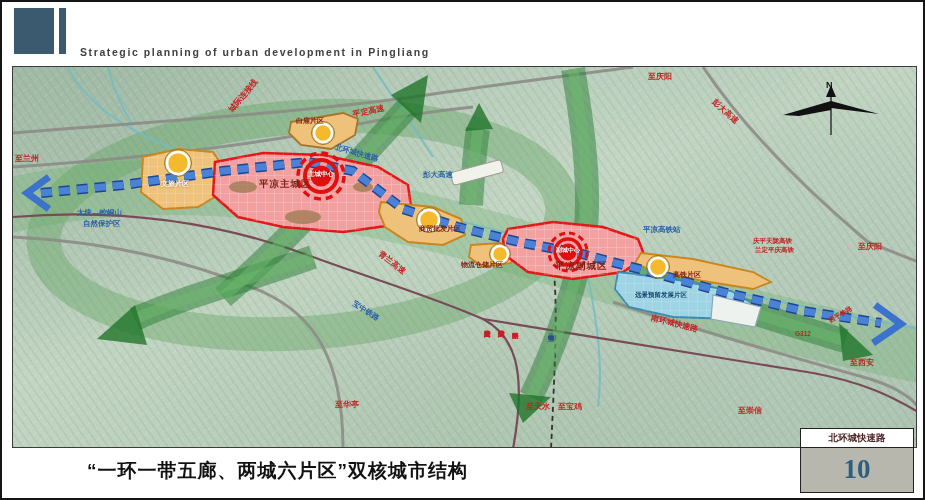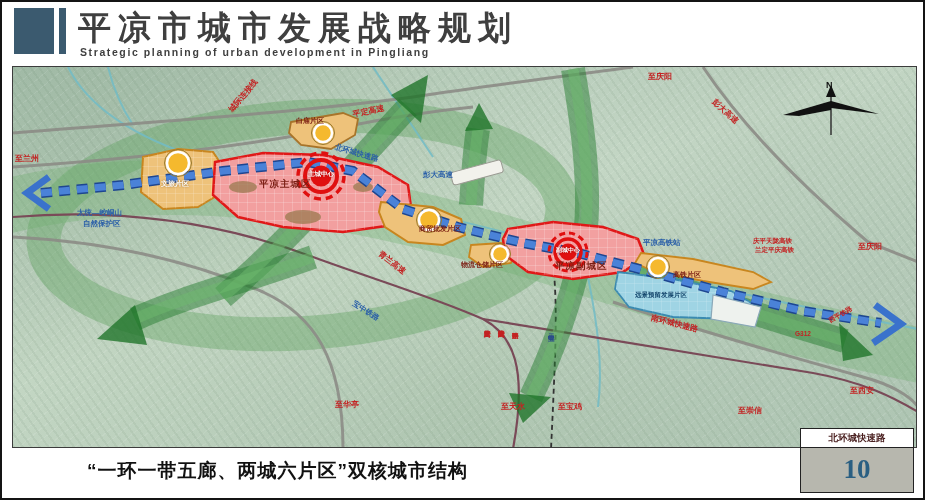--- a/index.html
+++ b/index.html
@@ -49,21 +49,20 @@
           font-family:"Liberation Serif","DejaVu Serif",serif;font-size:27px;font-weight:bold;color:#2a5f82;line-height:43px;}
   .compassN{position:absolute;left:813px;top:14px;font-size:9px;font-weight:bold;color:#111;}
 </style>
 </head>
 <body>
 
 <div class="page">
 
   <div class="hdr-square"></div>
   <div class="hdr-bar"></div>
-  <div class="hdr-title">平凉市城市发展战略规划</div>
   <div class="hdr-en">Strategic planning of urban development in Pingliang</div>
 
   <div class="map">
     <div class="terr t1"></div>
     <div class="terr t2"></div>
     <div class="terr t3"></div>
 
     <svg class="layer" width="905" height="382" viewBox="0 0 905 382">
       <defs>
         <pattern id="g" width="9" height="9" patternUnits="userSpaceOnUse">
@@ -196,39 +195,39 @@
     <div class="lbl zoneD bigname" style="left:246px;top:112px">平凉主城区</div>
     <div class="lbl coreT" style="left:284px;top:103px;width:48px;font-size:6.5px">主城中心</div>
     <div class="lbl blue" style="left:410px;top:104px">彭大高速</div>
     <div class="lbl blue" style="left:64px;top:142px;text-align:left">太统—崆峒山</div>
     <div class="lbl blue" style="left:70px;top:153px">自然保护区</div>
     <div class="lbl zoneD" style="left:406px;top:158px">商贸批发片区</div>
     <div class="lbl red" style="left:366px;top:182px;transform:rotate(38deg)">青兰高速</div>
     <div class="lbl zoneD" style="left:448px;top:194px">物流仓储片区</div>
     <div class="lbl zoneD bigname" style="left:542px;top:194px">平凉副城区</div>
     <div class="lbl coreT" style="left:535px;top:180px;width:40px;font-size:6px">副城中心</div>
-    <div class="lbl blue" style="left:630px;top:172px">平凉高铁站</div>
+    <div class="lbl blue" style="left:630px;top:159px">平凉高铁站</div>
     <div class="lbl red7" style="left:740px;top:170px">庆平天陇高铁</div>
     <div class="lbl red7" style="left:742px;top:179px">兰定平庆高铁</div>
     <div class="lbl red" style="left:845px;top:176px">至庆阳</div>
     <div class="lbl zoneD" style="left:660px;top:204px">高铁片区</div>
     <div class="lbl zoneB" style="left:622px;top:224px">远景预留发展片区</div>
     <div class="lbl red" style="left:638px;top:247px;transform:rotate(14deg)">南环城快速路</div>
     <div class="lbl red7" style="left:782px;top:263px">G312</div>
     <div class="lbl red7" style="left:816px;top:250px;transform:rotate(-30deg)">西平铁路</div>
     <div class="lbl blue" style="left:340px;top:232px;transform:rotate(32deg)">宝中铁路</div>
     <div class="lbl red7 vert" style="left:471px;top:258px">兰定平庆高铁</div>
     <div class="lbl red7 vert" style="left:485px;top:258px">庆平天陇高铁</div>
     <div class="lbl red7 vert" style="left:499px;top:260px">西平铁路</div>
     <div class="lbl vert" style="left:535px;top:262px;color:#2a4a8a;font-size:6.5px;font-weight:bold">宝中二线</div>
     <div class="lbl red" style="left:322px;top:334px">至华亭</div>
-    <div class="lbl red" style="left:488px;top:336px">至天水</div>
+    <div class="lbl red" style="left:513px;top:336px">至天水</div>
     <div class="lbl red" style="left:545px;top:336px">至宝鸡</div>
     <div class="lbl red" style="left:725px;top:340px">至崇信</div>
-    <div class="lbl red" style="left:837px;top:320px">至西安</div>
+    <div class="lbl red" style="left:837px;top:292px">至西安</div>
     <div class="compassN lbl">N</div>
   </div>
 
   <div class="cap">“一环一带五廊、两城六片区”双核城市结构</div>
   <div class="gov">北环城快速路</div>
   <div class="pageno">10</div>
 
 </div>
 
 </body></html>

